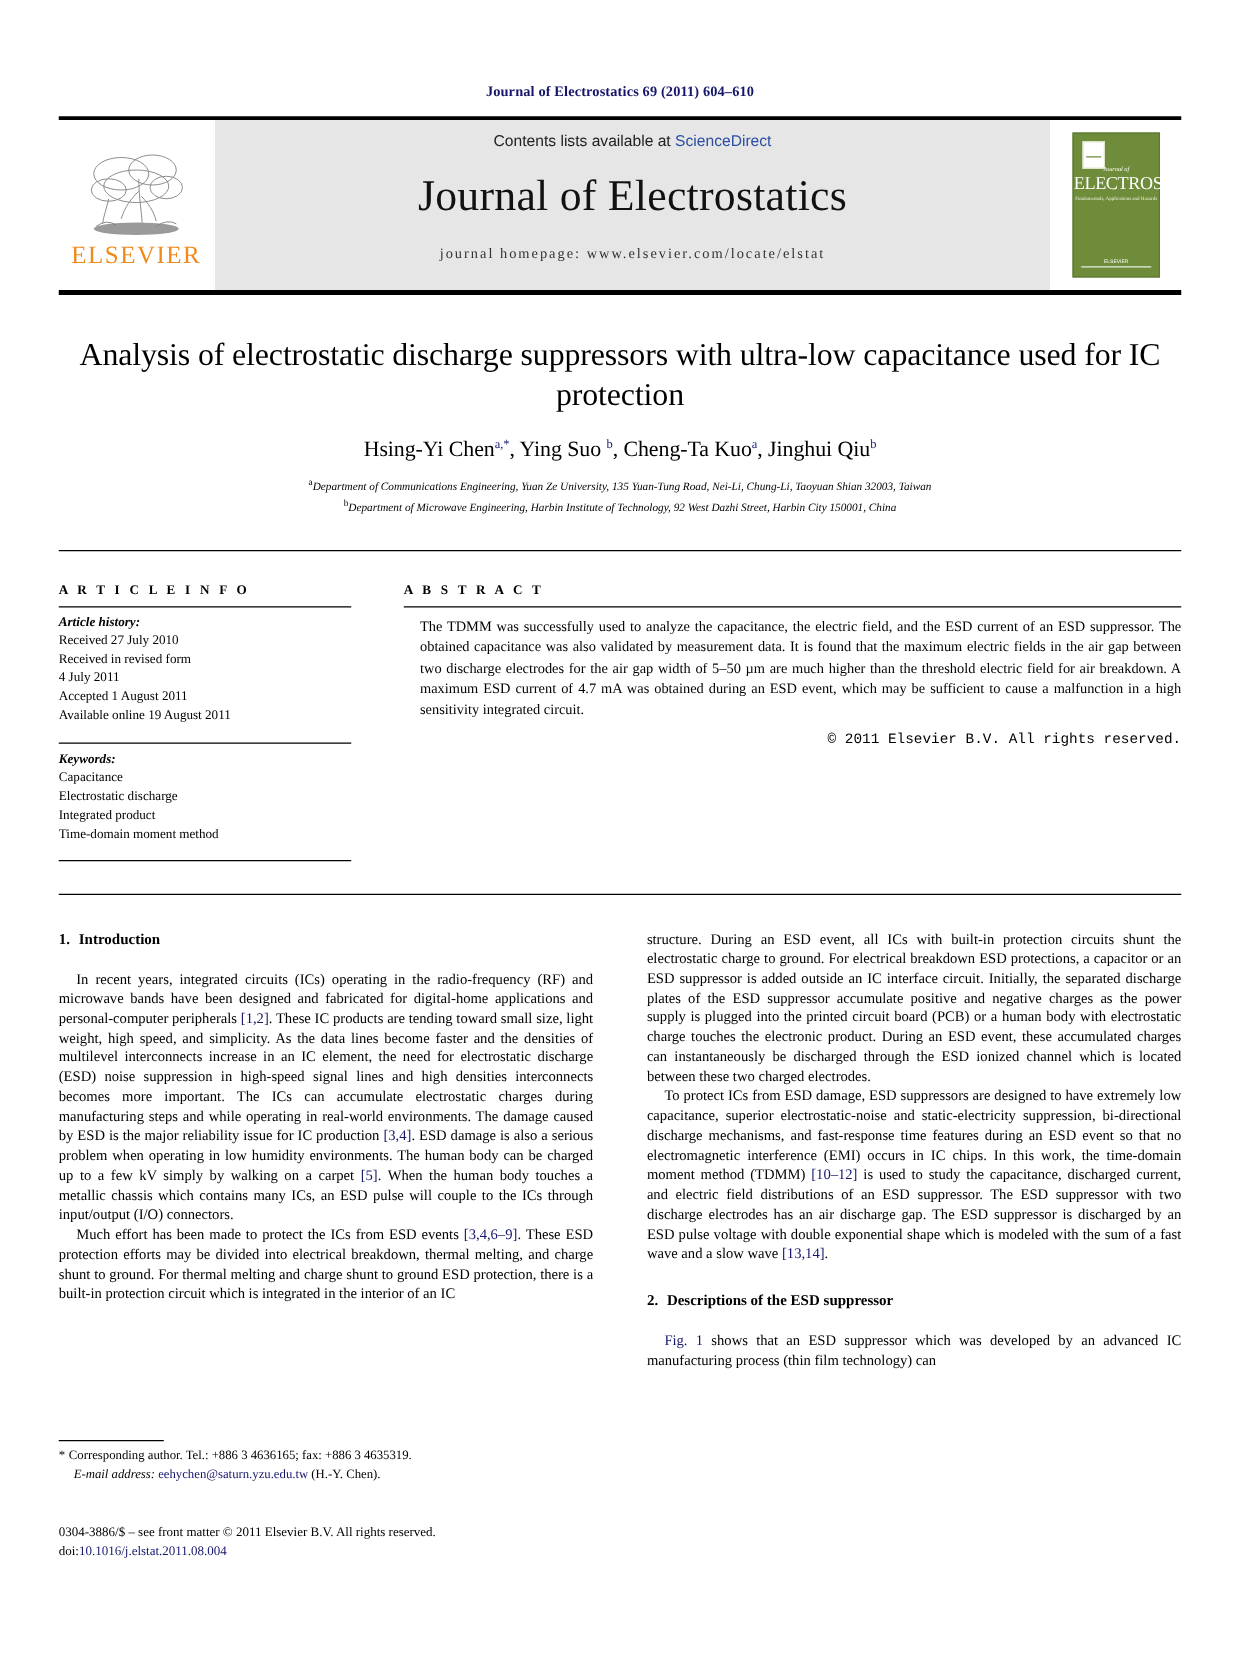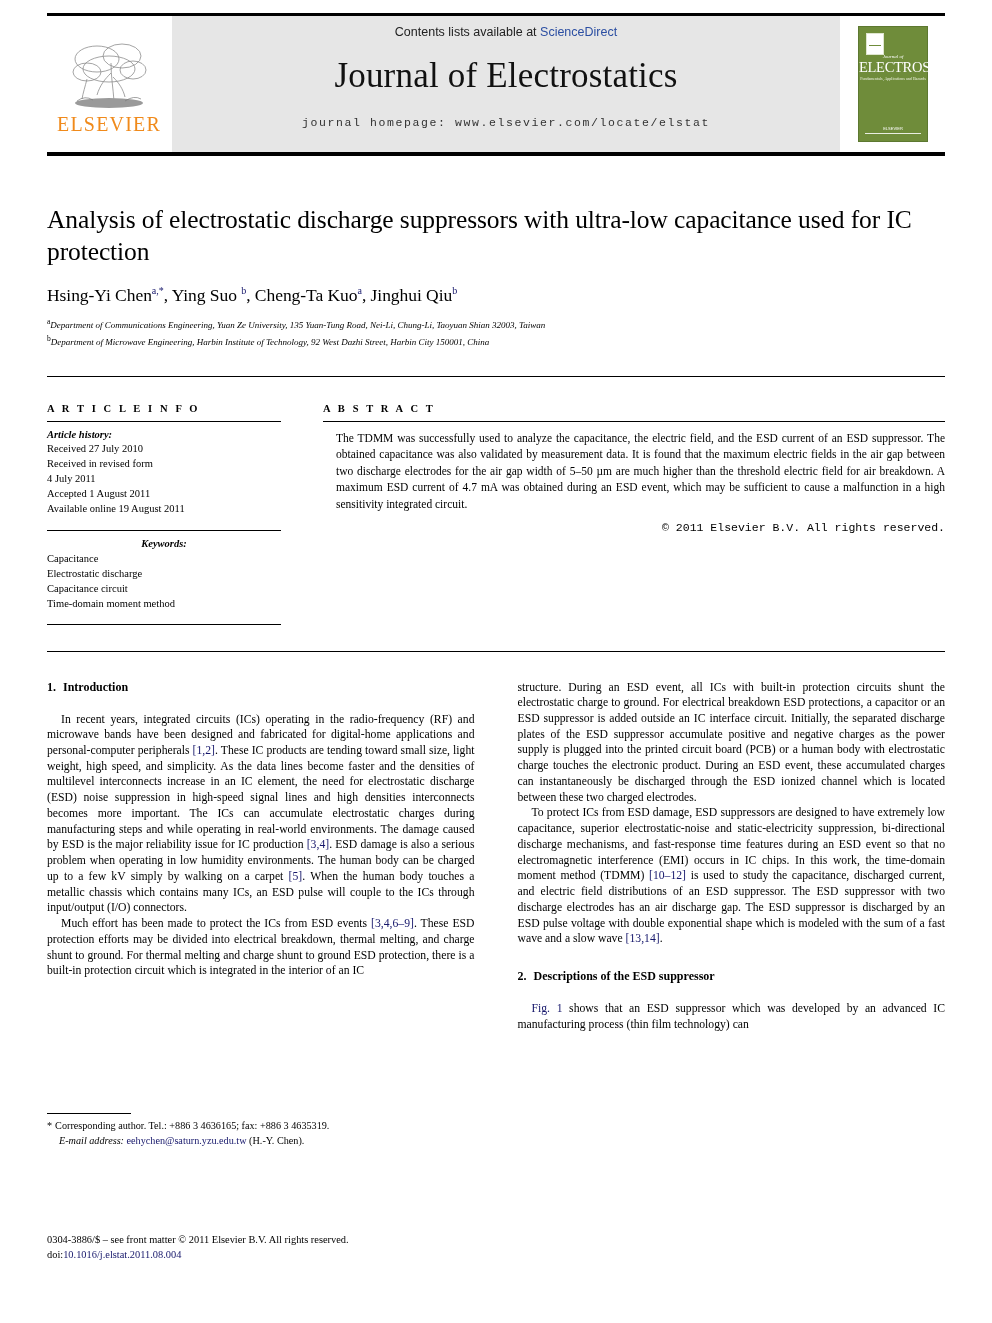--- a/index.html
+++ b/index.html
@@ -81,21 +81,21 @@
     color: #2b4ea2;
   }
   .journal-name {
     font-family: "Liberation Serif", serif;
     font-size: 35px;
     color: #111;
     margin: 17px 0 20px 0;
     letter-spacing: .2px;
   }
   .homepage-line {
-    font-family: Liberation Mono, monospace;
+    font-family: Liberation Serif, serif;
     font-size: 11.5px;
     color: #333;
     letter-spacing: 1.6px;
     margin-bottom: 18px;
   }
   .cover-thumb {
     width: 104px;
     flex: 0 0 104px;
     display:flex;
     align-items:center;
@@ -147,21 +147,21 @@
   }
   .cover-rule{
     position:absolute; bottom:7px; left:6px; right:6px;
     height:1px; background:#ffffff; opacity:.85;
   }
   .masthead-bottom-rule {
     border-bottom: 4px solid #000;
   }
 
   
-  .titleblock { margin-top: 48px; }
+  .titleblock { margin-top: 32px; text-align: center; }
   .art-title {
     font-size: 25.5px;
     line-height: 1.24;
     font-weight: normal;
     margin: 0;
     letter-spacing: -0.1px;
   }
   .authors {
     font-size: 17.5px;
     margin-top: 18px;
@@ -189,21 +189,21 @@
     font-weight: bold;
     font-size: 10.5px;
     letter-spacing: 2.6px;
     margin-bottom: 7px;
   }
   .hrule { border-top: 1.6px solid #000; }
   .info-group { padding-top: 6px; font-size: 10.5px; line-height: 1.42; }
   .info-group .h { font-style: italic; font-weight: bold; }
   .info-sep { border-top: 1.4px solid #000; margin-top: 13px; }
   .kw-group { padding-top: 6px; font-size: 10.5px; line-height: 1.42; }
-  .kw-group .h { font-style: italic; font-weight: bold; text-align: center; }
+  .kw-group .h { font-style: italic; font-weight: bold; }
   .abstract-body {
     padding-top: 8px;
     font-size: 11.5px;
     line-height: 1.44;
     text-align: justify;
     margin-left: 13px;
   }
   .abs-copy {
     text-align: right;
     margin-top: 9px;
@@ -239,21 +239,21 @@
   p.bodytext + p.bodytext { margin-top: 0; }
   .ref { color: #16176b; }
   .lnk { color: #16176b; }
 
   .sec2wrap { margin-top: 22px; }
 
   
   .footnote-wrap {
     position: absolute;
     left: 47px;
-    top: 1100px;
+    top: 1152px;
     width: 417px;
   }
   .fn-rule { width: 84px; border-top: 1.2px solid #000; margin-bottom: 5px; }
   .fn {
     font-size: 10.2px;
     line-height: 1.45;
   }
   .fn .star { margin-right: 3px; }
   .fn-email { padding-left: 12px; }
   .fn-email .it { font-style: italic; }
@@ -265,20 +265,21 @@
     width: 430px;
     font-size: 10.4px;
     line-height: 1.45;
   }
 </style>
 </head>
 <body>
 
 <div class="page">
 
+  <div class="runhead">Journal of Electrostatics 69 (2011) 604–610</div>
 
   <div class="masthead">
 
     <div class="elsevier-logo">
       <svg class="tree-svg" width="84" height="74" viewBox="0 0 84 74">
         <g fill="none" stroke="#8d8d8d" stroke-width="0.8">
           <ellipse cx="30" cy="20" rx="22" ry="13"></ellipse>
           <ellipse cx="55" cy="17" rx="19" ry="12"></ellipse>
           <ellipse cx="42" cy="30" rx="26" ry="13"></ellipse>
           <ellipse cx="20" cy="33" rx="14" ry="9"></ellipse>
@@ -349,21 +350,21 @@
         <div>Accepted 1 August 2011</div>
         <div>Available online 19 August 2011</div>
       </div>
 
       <div class="info-sep"></div>
 
       <div class="kw-group">
         <div class="h">Keywords:</div>
         <div>Capacitance</div>
         <div>Electrostatic discharge</div>
-        <div>Capacitance circuit</div>
+        <div>Integrated product</div>
         <div>Time-domain moment method</div>
       </div>
 
       <div class="info-bottom-rule"></div>
     </div>
 
     <div class="col-abs">
       <div class="sec-label">A B S T R A C T</div>
       <div class="hrule"></div>
       <div class="abstract-body">The TDMM was successfully used to analyze the capacitance, the electric field, and the ESD current of an ESD suppressor. The obtained capacitance was also validated by measurement data. It is found that the maximum electric fields in the air gap between two discharge electrodes for the air gap width of 5–50 µm are much higher than the threshold electric field for air breakdown. A maximum ESD current of 4.7 mA was obtained during an ESD event, which may be sufficient to cause a malfunction in a high sensitivity integrated circuit.</div>

